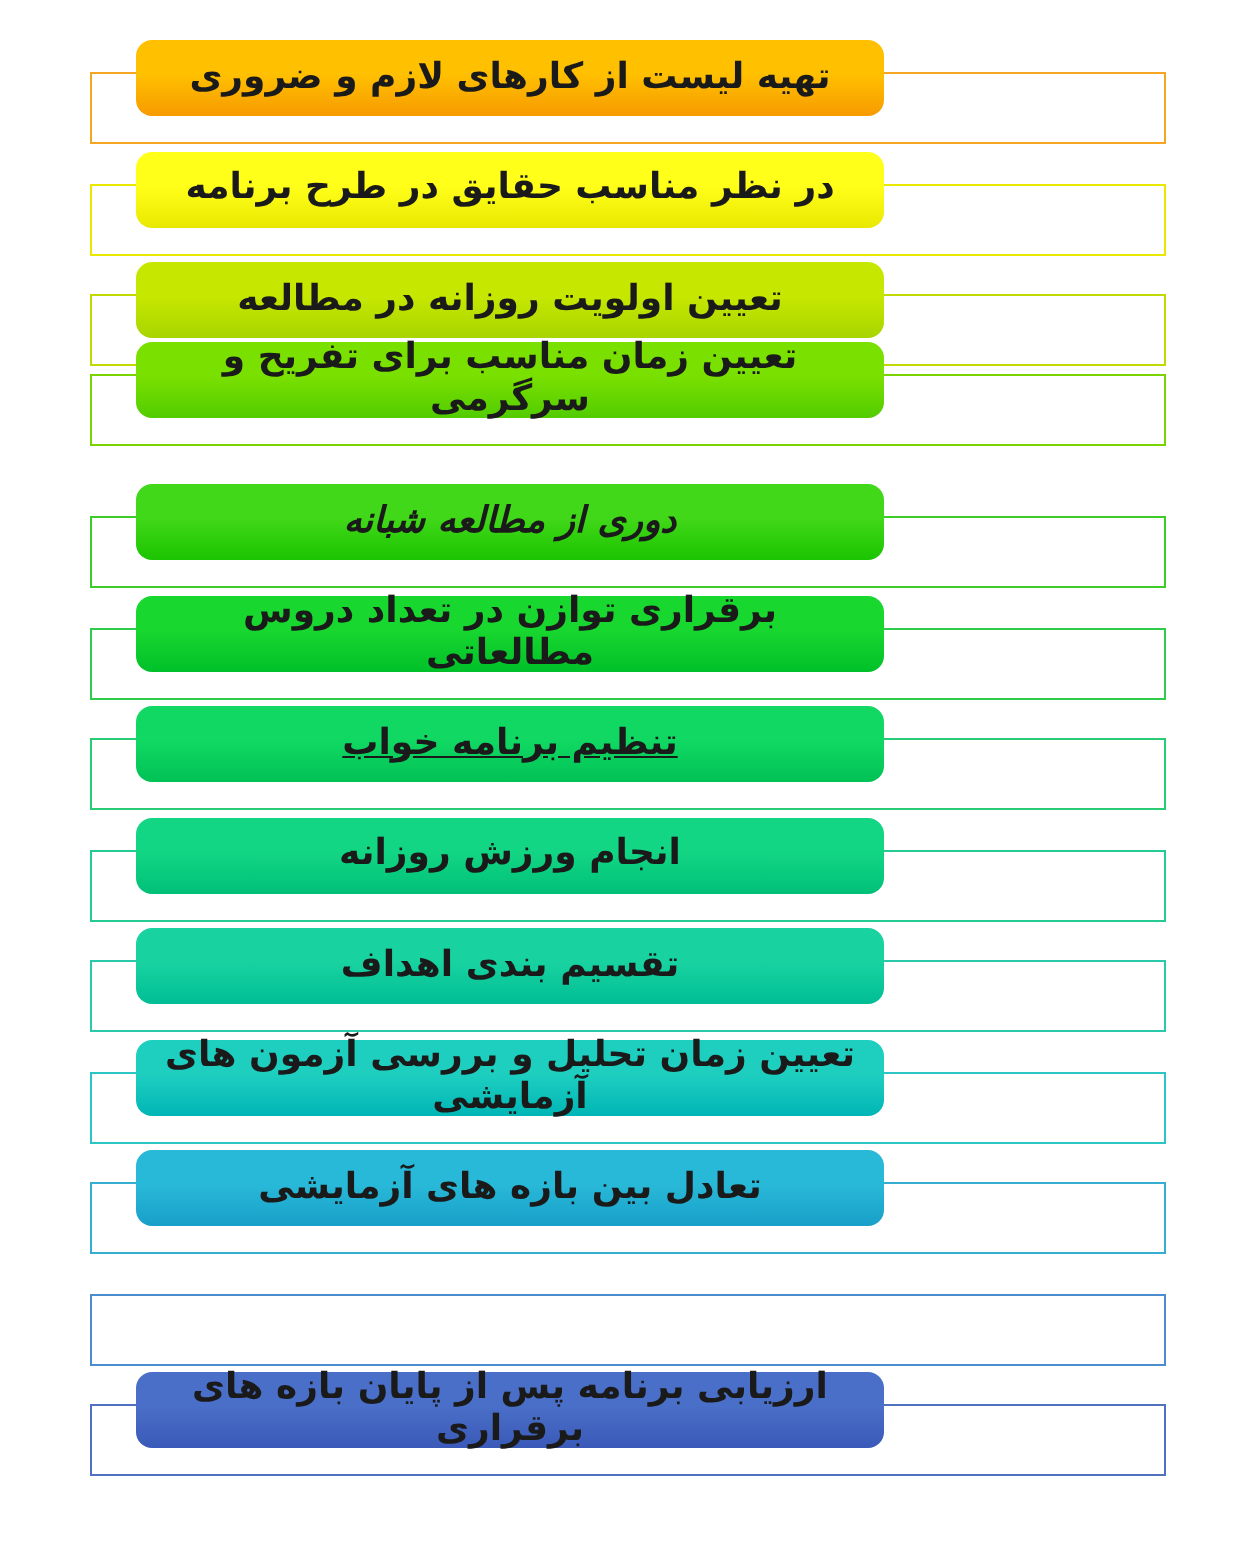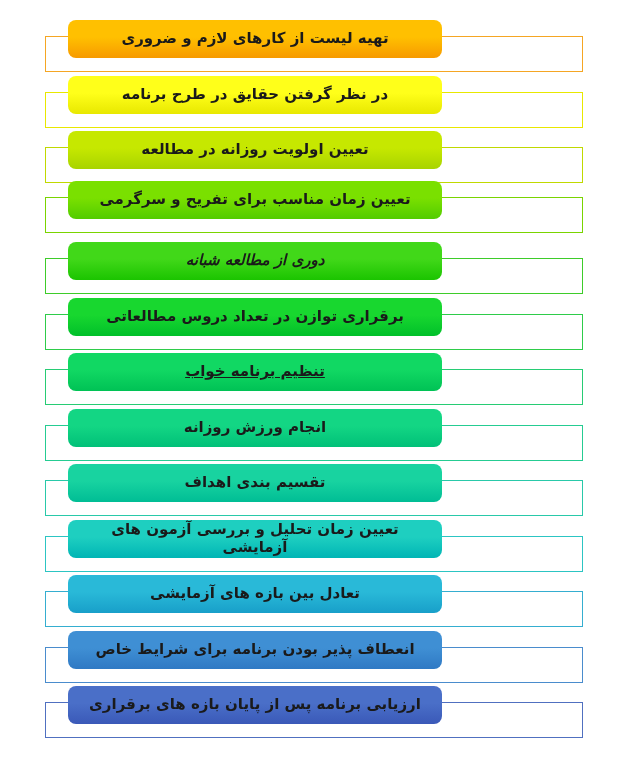--- a/index.html
+++ b/index.html
@@ -40,51 +40,51 @@
     left: 68px;
     top: 2px;
     width: 374px;
     height: 38px;
     border-radius: 8px;
     box-sizing: border-box;
     display: flex;
     align-items: center;
     justify-content: center;
     text-align: center;
-    font-size: 15px;
+    font-size: 18px;
     font-weight: bold;
     color: #1a1a1a;
     letter-spacing: 0.2px;
     padding: 0 10px;
     line-height: 1.15;
   }
 </style>
 </head>
 <body>
 
 <div id="diagram">
     <div class="row" style="top: 18px;">
       <div class="frame" style="border-color: rgb(245, 166, 35);"></div>
       <div class="pill" style="background: linear-gradient(rgb(255, 192, 0) 0%, rgb(255, 192, 0) 45%, rgb(247, 154, 0) 100%);">
         <span>تهیه لیست از کارهای لازم و ضروری</span>
       </div>
     </div>
     <div class="row" style="top: 73.5px;">
       <div class="frame" style="border-color: rgb(232, 232, 0);"></div>
       <div class="pill" style="background: linear-gradient(rgb(255, 255, 26) 0%, rgb(255, 255, 26) 45%, rgb(232, 232, 0) 100%);">
-        <span>در نظر گرفتن حقایق در طرح برنامه</span>
+        <span>در نظر مناسب حقایق در طرح برنامه</span>
       </div>
     </div>
     <div class="row" style="top: 129px;">
       <div class="frame" style="border-color: rgb(192, 217, 0);"></div>
       <div class="pill" style="background: linear-gradient(rgb(198, 232, 0) 0%, rgb(198, 232, 0) 45%, rgb(168, 212, 0) 100%);">
         <span>تعیین اولویت روزانه در مطالعه</span>
       </div>
     </div>
-    <div class="row" style="top: 179px;">
+    <div class="row" style="top: 169px;">
       <div class="frame" style="border-color: rgb(122, 212, 0);"></div>
       <div class="pill" style="background: linear-gradient(rgb(122, 224, 0) 0%, rgb(122, 224, 0) 45%, rgb(82, 204, 0) 100%);">
         <span>تعیین زمان مناسب برای تفریح و سرگرمی</span>
       </div>
     </div>
     <div class="row" style="top: 240px; font-style: italic;">
       <div class="frame" style="border-color: rgb(62, 204, 42);"></div>
       <div class="pill" style="background: linear-gradient(rgb(65, 216, 25) 0%, rgb(65, 216, 25) 45%, rgb(27, 196, 0) 100%);">
         <span>دوری از مطالعه شبانه</span>
       </div>
@@ -120,23 +120,20 @@
       </div>
     </div>
     <div class="row" style="top: 573px;">
       <div class="frame" style="border-color: rgb(53, 174, 208);"></div>
       <div class="pill" style="background: linear-gradient(rgb(41, 185, 216) 0%, rgb(41, 185, 216) 45%, rgb(24, 159, 201) 100%);">
         <span>تعادل بین بازه های آزمایشی</span>
       </div>
     </div>
     <div class="row" style="top: 628.5px;">
       <div class="frame" style="border-color: rgb(74, 140, 205);"></div>
-      <div class="pill" style="background: linear-gradient(rgb(63, 143, 212) 0%, rgb(63, 143, 212) 45%, rgb(47, 121, 196) 100%);">
-        <span>انعطاف پذیر بودن برنامه برای شرایط خاص</span>
-      </div>
     </div>
     <div class="row" style="top: 684px;">
       <div class="frame" style="border-color: rgb(80, 112, 192);"></div>
       <div class="pill" style="background: linear-gradient(rgb(74, 111, 200) 0%, rgb(74, 111, 200) 45%, rgb(58, 89, 184) 100%);">
         <span>ارزیابی برنامه پس از پایان بازه های برقراری</span>
       </div>
     </div>
   </div>
 
 </body></html>

